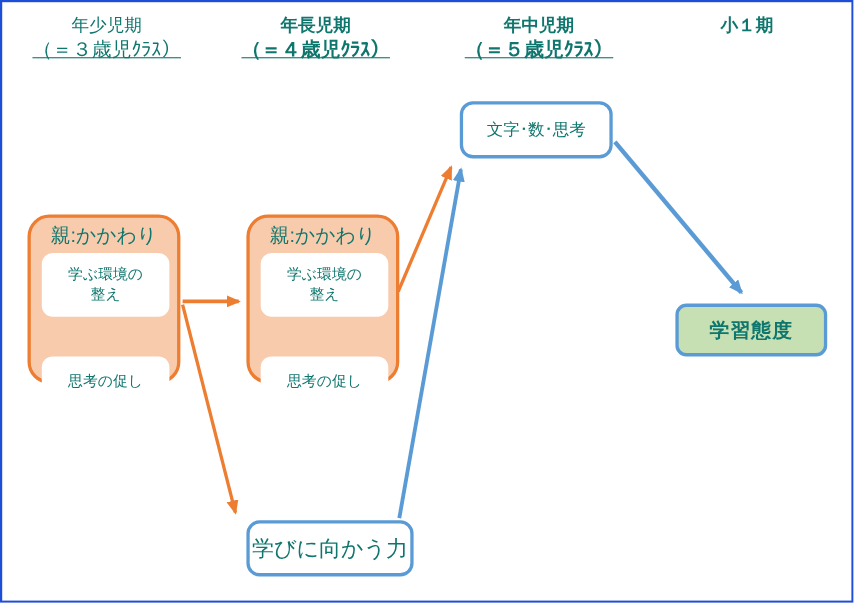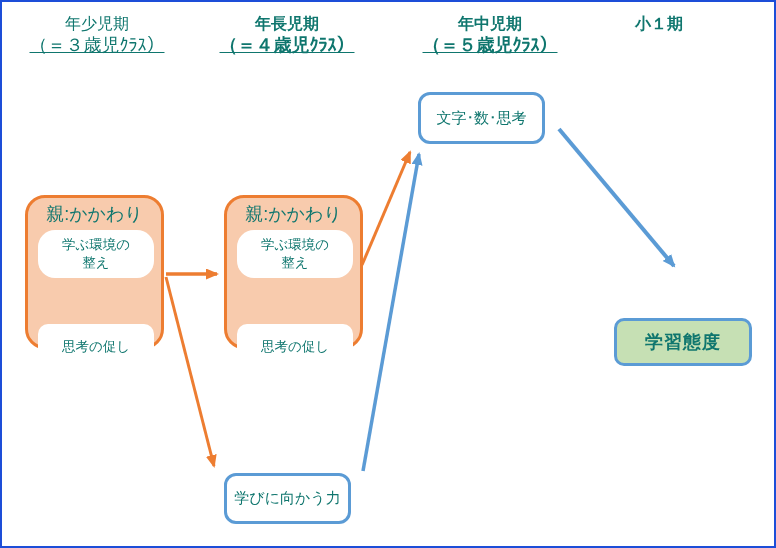--- a/index.html
+++ b/index.html
@@ -24,55 +24,55 @@
   .parent-title{
     text-align:center;font-size:18px;line-height:17px;margin-top:8px;
   }
   .inner-box{
     position:absolute;left:10px;width:116px;box-sizing:border-box;
     background:#ffffff;border-radius:10px;
     display:flex;align-items:center;justify-content:center;
     text-align:center;font-size:13.5px;line-height:1.35;
     white-space:pre-line;
   }
-  .inner-1{top:32px;height:48px;border-radius:17px;}
+  .inner-1{top:32px;height:58px;}
   .inner-2{top:98px;height:46px;margin-top:28px;}
   .node{
     position:absolute;box-sizing:border-box;
     background:#ffffff;border:3px solid #5B9BD5;border-radius:12px;
     display:flex;align-items:center;justify-content:center;
     text-align:center;
   }
-  .node-literacy{left:416px;top:90px;width:127px;height:52px;font-size:15px;}
-  .node-manabi{left:222px;top:471px;width:127px;height:51px;font-size:15px;}
+  .node-literacy{left:416px;top:90px;width:139px;height:52px;font-size:15px;}
+  .node-manabi{left:222px;top:471px;width:152px;height:51px;font-size:20px;}
   .node-attitude{
     left:612px;top:274px;width:138px;height:48px;
     background:#C6E0B4;border-radius:10px;
-    font-size:18px;font-weight:bold;letter-spacing:1px;margin-top:42px;
+    font-size:18px;font-weight:bold;letter-spacing:1px;
   }
   svg.arrows{position:absolute;left:0;top:0;pointer-events:none;}
 </style>
 </head>
 <body>
 
 <div class="page">
 
   <div class="col-header" style="left:15px;top:10px;">
     <div class="col-title">年少児期</div>
     <div class="col-sub">（＝３歳児ｸﾗｽ）</div>
   </div>
   <div class="col-header" style="left:205px;top:10px;">
     <div class="col-title bold">年長児期</div>
     <div class="col-sub bold">（＝４歳児ｸﾗｽ）</div>
   </div>
   <div class="col-header" style="left:408px;top:10px;">
     <div class="col-title bold">年中児期</div>
     <div class="col-sub bold">（＝５歳児ｸﾗｽ）</div>
   </div>
-  <div class="col-header" style="left:577px;top:10px;">
+  <div class="col-header" style="left:597px;top:10px;">
     <div class="col-title bold">小１期</div>
   </div>
 
   <div class="parent-box" style="left:23px;top:193px;">
     <div class="parent-title">親:かかわり</div>
     <div class="inner-box inner-1">学ぶ環境の
 整え</div>
     <div class="inner-box inner-2">思考の促し</div>
   </div>
 

